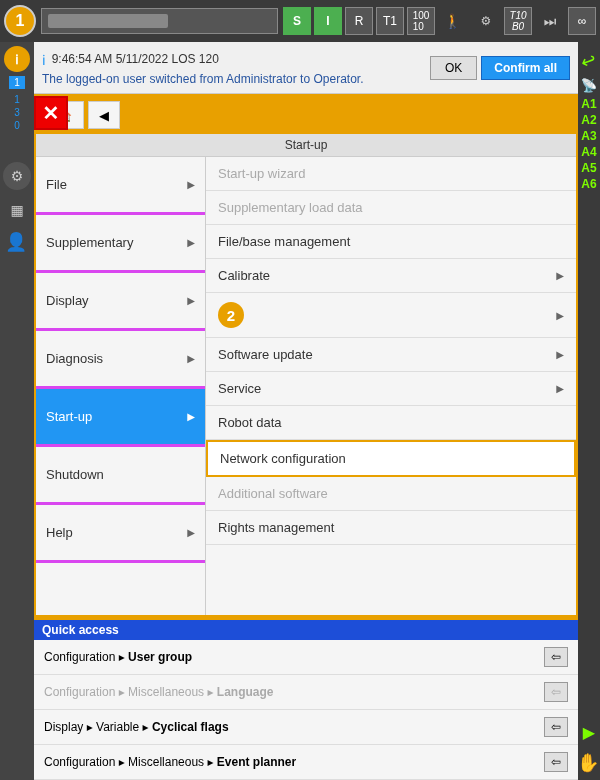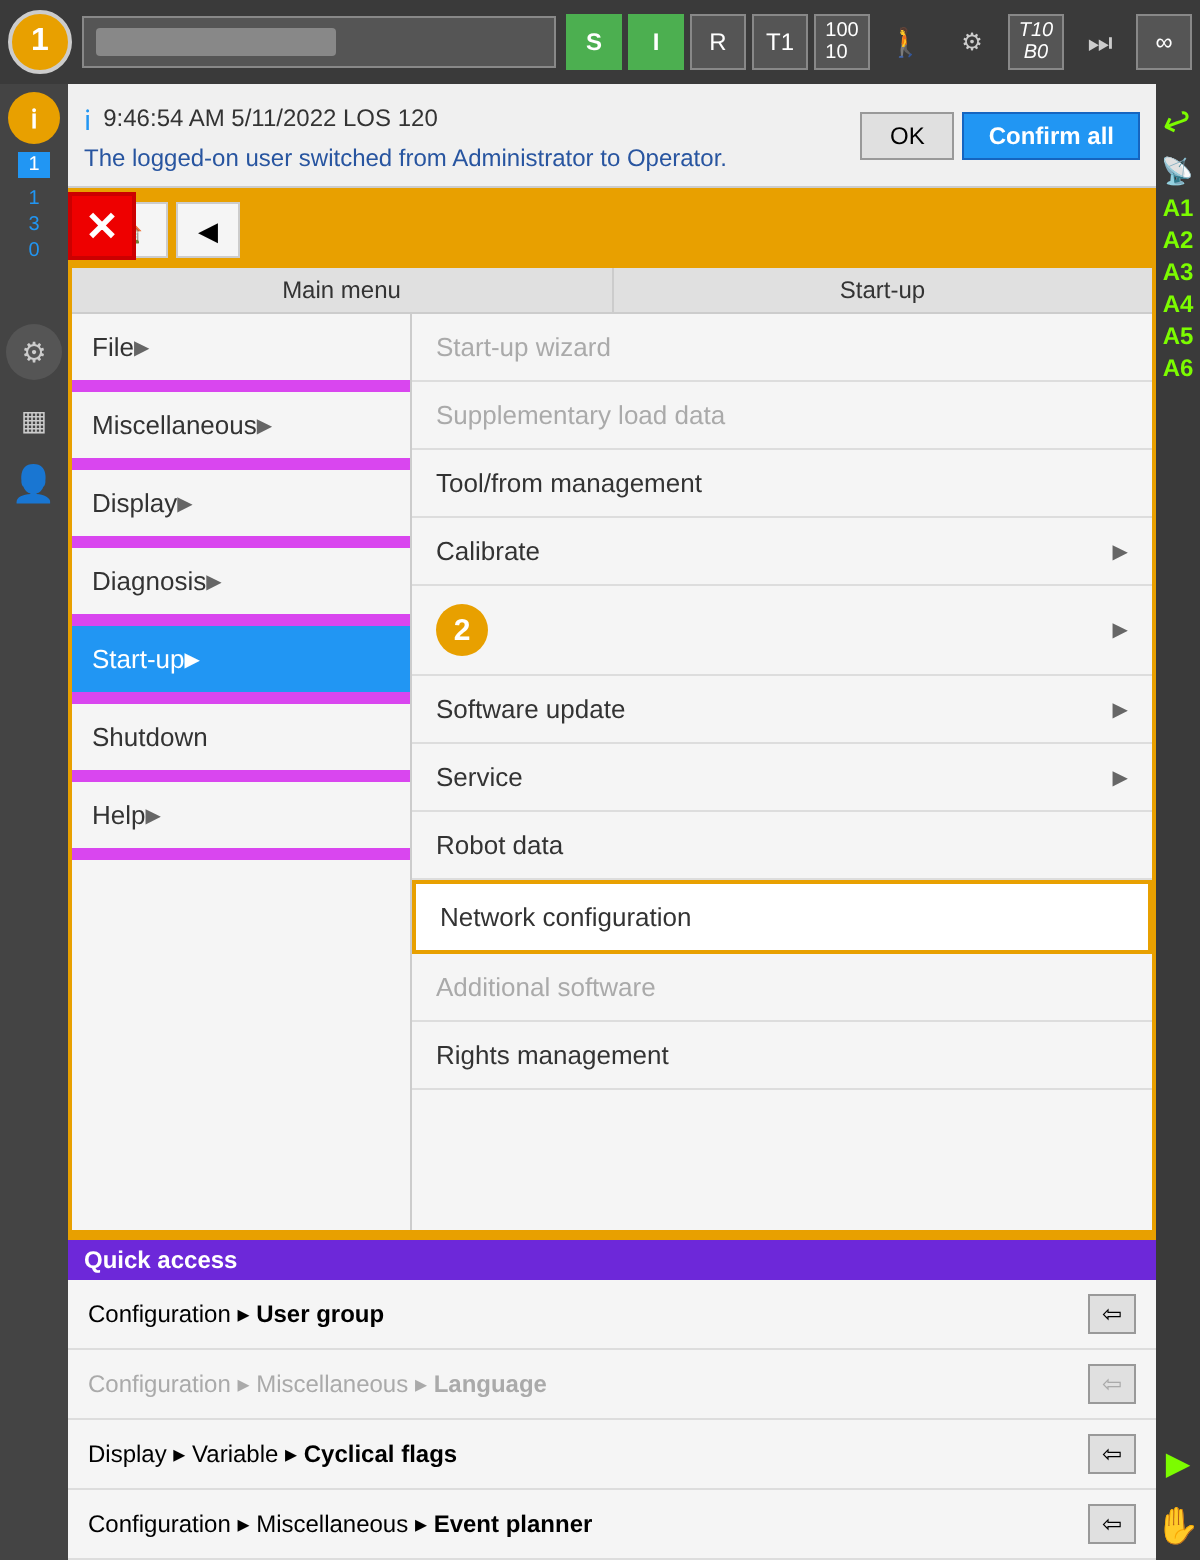--- a/index.html
+++ b/index.html
@@ -220,23 +220,23 @@
     
     .left-menu-col {
       width: 170px;
       min-width: 170px;
       border-right: 1px solid #ccc;
       background: #f5f5f5;
     }
     .menu-item {
       display: flex;
       align-items: center;
-      justify-content: flex-start;
-      padding: 9px 10px;
-      border-bottom: 6px solid #d946ef;
+      justify-content: space-between;
+      padding: 20px 10px;
+      border-bottom: 3px solid #d946ef;
       cursor: pointer;
       color: #333;
       font-size: 13px;
     }
     .menu-item.active {
       background: #2196f3;
       color: white;
     }
     .menu-item .arrow { font-size: 10px; color: #666; }
     .menu-item.active .arrow { color: white; }
@@ -291,21 +291,21 @@
       font-size: 15px;
       display: flex; align-items: center; justify-content: center;
     }
 
     
     .quick-access {
       background: #f5f5f5;
       border-top: 3px solid #e8a000;
     }
     .quick-access-header {
-      background: #6d28d9;
+      background: #1d4ed8;
       color: white;
       font-weight: bold;
       font-size: 12px;
       padding: 3px 8px;
     }
     .quick-access-item {
       display: flex;
       align-items: center;
       justify-content: space-between;
       padding: 7px 10px;
@@ -421,33 +421,32 @@
 
   <div class="main-menu-container">
 
     <div class="menu-header">
       <div class="header-home-btn">🏠</div>
       <div class="header-nav-btn">◀</div>
       <span style="flex:1;"></span>
     </div>
 
     <div class="col-headers">
-      <div class="col-header" style="width:170px; min-width:170px;">Main menu</div>
       <div class="col-header">Start-up</div>
     </div>
 
     <div class="menu-rows">
 
       <div class="left-menu-col">
         <div class="menu-item">
           <span>File</span>
           <span class="arrow">▶</span>
         </div>
         <div class="menu-item">
-          <span>Miscellaneous</span>
+          <span>Supplementary</span>
           <span class="arrow">▶</span>
         </div>
         <div class="menu-item">
           <span>Display</span>
           <span class="arrow">▶</span>
         </div>
         <div class="menu-item">
           <span>Diagnosis</span>
           <span class="arrow">▶</span>
         </div>
@@ -465,21 +464,21 @@
       </div>
 
       <div class="right-menu-col">
         <div class="submenu-item disabled">
           <span>Start-up wizard</span>
         </div>
         <div class="submenu-item disabled">
           <span>Supplementary load data</span>
         </div>
         <div class="submenu-item">
-          <span>Tool/from management</span>
+          <span>File/base management</span>
         </div>
         <div class="submenu-item">
           <span>Calibrate</span>
           <span class="arrow">▶</span>
         </div>
 
         <div class="submenu-item" style="justify-content:space-between;">
           <div class="num-badge">2</div>
           <span class="arrow">▶</span>
         </div>

